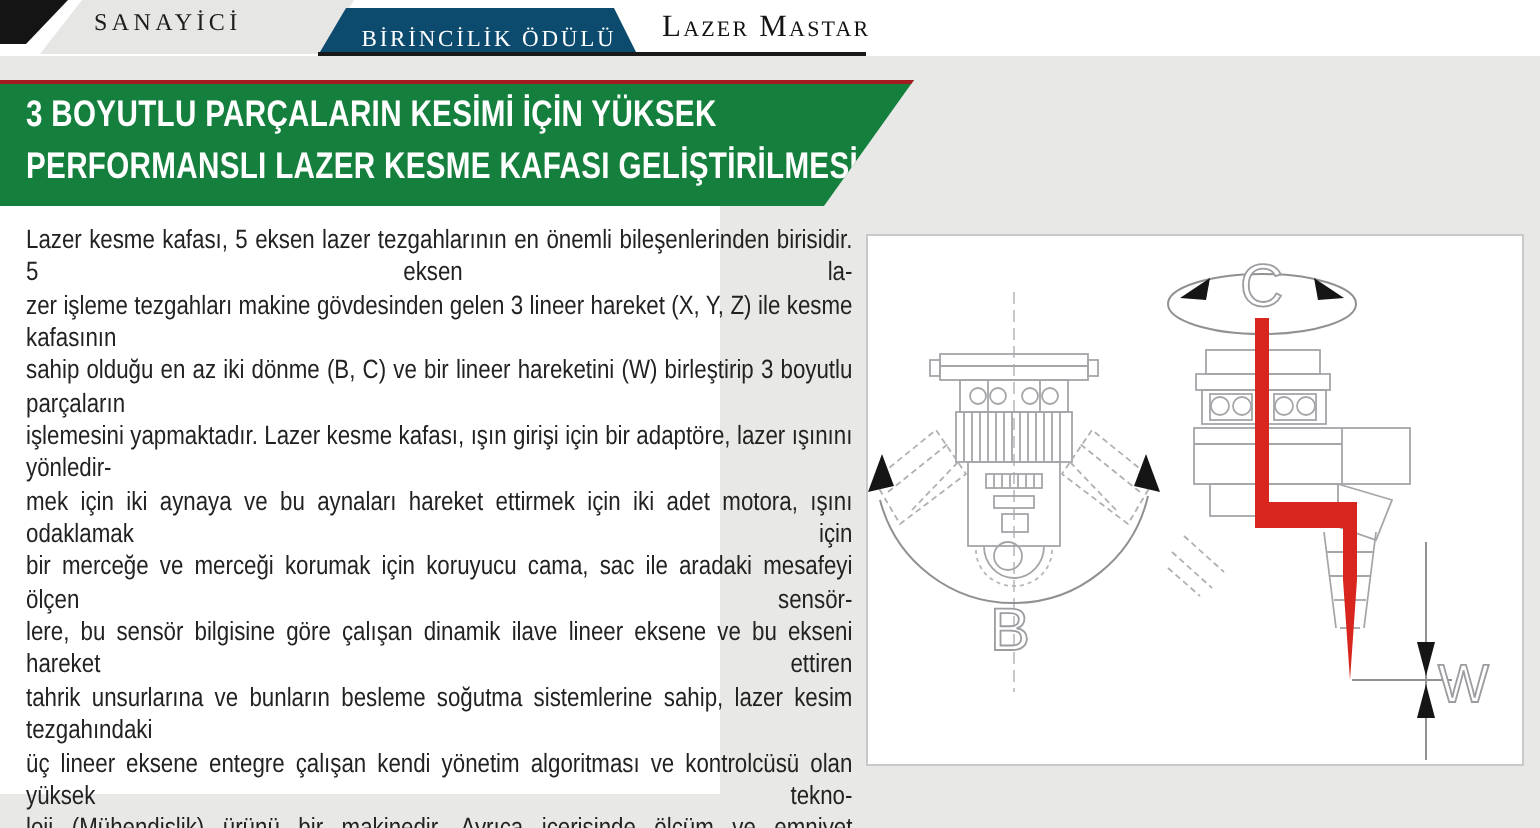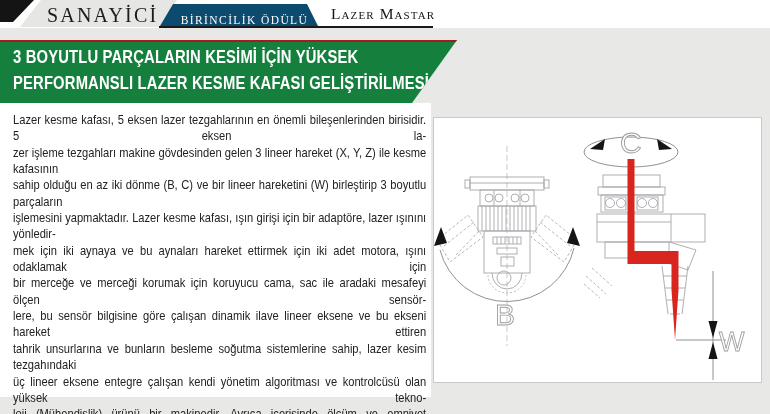--- a/index.html
+++ b/index.html
@@ -9,40 +9,40 @@
   
   .band{position:absolute;left:0;top:28px;width:770px;height:386px;background:#e8e8e6;}
 
   
   .header{position:absolute;left:0;top:0;width:770px;height:28px;background:#fff;}
   .corner{position:absolute;left:0;top:0;width:37px;height:22px;background:#141414;
           clip-path:polygon(0 0,34px 0,13px 100%,0 100%);}
   .brandtab{position:absolute;left:0;top:0;width:177px;height:27px;background:#e6e6e4;
           clip-path:polygon(41px 0,177px 0,161px 100%,20px 100%);}
   .brand{position:absolute;left:47px;top:4px;font-family:"Liberation Serif",serif;
-         font-size:20px;letter-spacing:2.2px;color:#1c1c1c;}
+         font-size:12px;letter-spacing:2.2px;color:#1c1c1c;}
   .hline{position:absolute;left:159px;top:26.4px;width:274px;height:1.6px;background:#191919;}
   .ribbon{position:absolute;left:160px;top:4px;width:165px;height:22px;background:#0c4a6e;
           clip-path:polygon(13px 0,147px 0,158px 100%,0 100%);
           display:flex;align-items:flex-end;justify-content:center;}
   .ribbon span{font-family:"Liberation Serif",serif;font-size:11.5px;letter-spacing:1.4px;
           color:#fff;padding-left:4px;}
   .author{position:absolute;left:331px;top:5px;font-family:"Liberation Serif",serif;
           font-variant:small-caps;font-size:15.5px;letter-spacing:1.1px;color:#141414;}
 
   
   .banner{position:absolute;left:0;top:40px;width:457px;height:63px;background:#15803d;
           clip-path:polygon(0 0,457px 0,412px 100%,0 100%);
           box-shadow:inset 0 2px 0 #a41b20;}
   .title{position:absolute;left:13px;top:4px;color:#fff;font-weight:bold;
          font-size:18.5px;line-height:25.5px;letter-spacing:0.2px;
          width:620px;transform:scaleX(0.80);transform-origin:0 0;white-space:nowrap;}
 
   
-  .textpanel{position:absolute;left:0;top:103px;width:431px;height:294px;background:#fff;}
+  .textpanel{position:absolute;left:0;top:103px;width:360px;height:294px;background:#fff;}
   .bodytext{position:absolute;left:13px;top:9px;}
   .line{width:489px;transform:scaleX(0.845);transform-origin:0 0;
         font-size:13.2px;line-height:16.35px;color:#222;
         text-align:justify;text-align-last:justify;white-space:normal;}
 
   
   .figurebox{position:absolute;left:433px;top:117px;width:329px;height:266px;
              background:#fff;border:1px solid #c9c9c9;box-sizing:border-box;}
   .figurebox svg{display:block;}
   .cadletter{font-family:"Liberation Sans",sans-serif;fill:#ffffff;stroke:#9b9da0;

